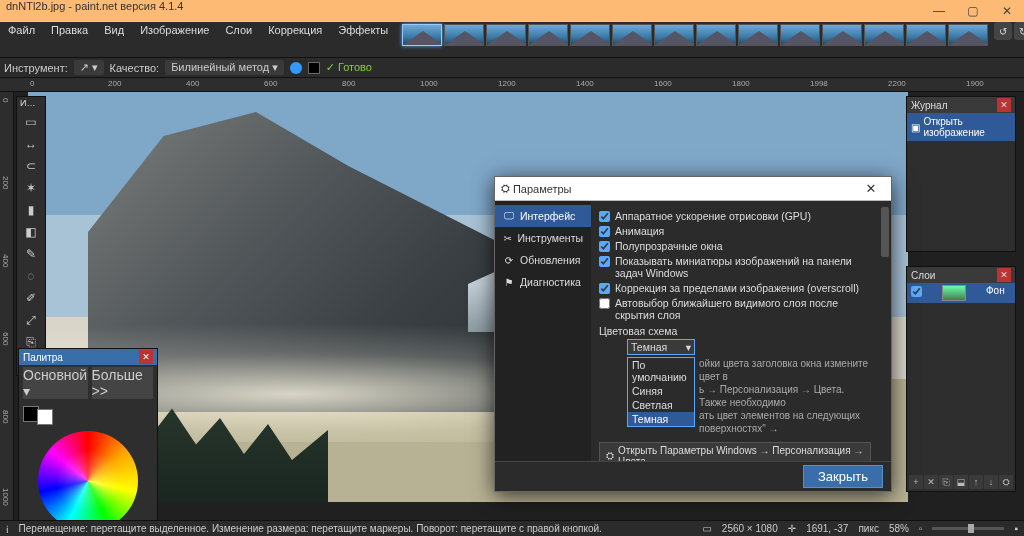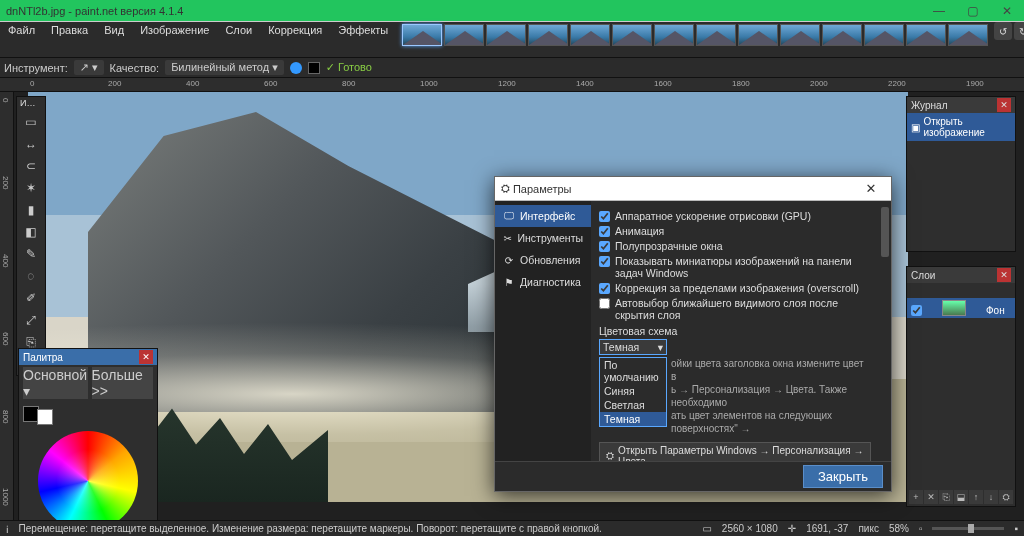--- a/index.html
+++ b/index.html
@@ -1,19 +1,19 @@
 <!DOCTYPE html>
 <html><head>
 <meta charset="utf-8">
 <style>
 * { margin: 0; padding: 0; box-sizing: border-box; font-family: "Segoe UI", Tahoma, sans-serif; }
 html, body { width: 1024px; height: 536px; overflow: hidden; background: #1e1e1e; }
 
 
-.titlebar { height: 22px; background: #22c55e; display: flex; align-items: center; font-size: 11px; color: #333; border-bottom: 1px solid #ccc; }
+.titlebar { height: 22px; background: #fdba74; display: flex; align-items: flex-start; font-size: 11px; color: #333; border-bottom: 1px solid #ccc; }
 .titlebar .title { padding-left: 6px; }
 .titlebar .spacer { flex: 1; }
 .winbtn { width: 34px; height: 22px; display: flex; align-items: center; justify-content: center; color: #444; font-size: 12px; }
 
 
 .menubar { height: 36px; background: #2b2b2b; display: flex; align-items: flex-start; border-bottom: 1px solid #111; }
 .menus { display: flex; height: 18px; }
 .menu-item { padding: 2px 8px; font-size: 11px; color: #ddd; }
 .thumbs { display: flex; gap: 2px; padding: 2px 6px; }
 .thumb { width: 40px; height: 22px; background: linear-gradient(180deg,#6fa8d6 0%,#3a7aa8 60%,#24495e 100%); border: 1px solid #555; position: relative; overflow: hidden; }
@@ -74,21 +74,21 @@
 
 .historypanel { position:absolute; right:8px; top:96px; width:110px; background:#2e2e2e; border:1px solid #111; }
 .historypanel .phead { height:16px; background:#3a3a3a; color:#ddd; font-size:10px; display:flex; align-items:center; padding:0 4px; }
 .historypanel .phead .cls { width:14px; height:14px; background:#b33; margin-left:auto; display:flex; align-items:center; justify-content:center; font-size:9px; }
 .historypanel .hitem { font-size:10px; color:#fff; padding:3px 4px; background:#2f5a97; display:flex; gap:3px; align-items:center; }
 
 
 .layerspanel { position:absolute; right:8px; top:266px; width:110px; background:#2e2e2e; border:1px solid #111; }
 .layerspanel .phead { height:16px; background:#3a3a3a; color:#ddd; font-size:10px; display:flex; align-items:center; padding:0 4px; }
 .layerspanel .phead .cls { width:14px; height:14px; background:#b33; margin-left:auto; display:flex; align-items:center; justify-content:center; font-size:9px; }
-.layerspanel .layer { font-size:10px; color:#fff; padding:2px 4px; background:#2f5a97; display:flex; gap:20px; align-items:flex-end;margin-top:15px; }
+.layerspanel .layer { font-size:10px; color:#fff; padding:2px 4px; background:#2f5a97; display:flex; gap:20px; align-items:flex-start; }
 .layerspanel .lthumb { width:24px; height:16px; background:linear-gradient(180deg,#6fa,#4a7a50); border:1px solid #888; }
 .layerspanel .btns { display:flex; gap:1px; padding:2px 2px; }
 .layerspanel .lb { width:14px; height:14px; background:#3a3a3a; color:#bbb; font-size:9px; display:flex; align-items:center; justify-content:center; }
 
 
 .dialog { position:absolute; left:494px; top:176px; width:398px; height:316px; background:#2b2b2b; border:1px solid #666; box-shadow: 0 4px 20px rgba(0,0,0,.7); display:flex; flex-direction:column; }
 .dialog .dtitle { height:24px; background:#fff; color:#333; font-size:11px; display:flex; align-items:center; padding:0 6px; border-bottom:1px solid #bbb; }
 .dialog .dtitle .sp { flex:1; }
 .dialog .dx { width:28px; height:22px; display:flex; align-items:center; justify-content:center; font-size:13px; }
 .dialog .dbody { flex:1; display:flex; overflow:hidden; }
@@ -207,21 +207,21 @@
     <span class="tick" style="left: 30px;">0</span>
     <span class="tick" style="left: 108px;">200</span>
     <span class="tick" style="left: 186px;">400</span>
     <span class="tick" style="left: 264px;">600</span>
     <span class="tick" style="left: 342px;">800</span>
     <span class="tick" style="left: 420px;">1000</span>
     <span class="tick" style="left: 498px;">1200</span>
     <span class="tick" style="left: 576px;">1400</span>
     <span class="tick" style="left: 654px;">1600</span>
     <span class="tick" style="left: 732px;">1800</span>
-    <span class="tick" style="left: 810px;">2000</span>
+    <span class="tick" style="left: 810px;">1998</span>
     <span class="tick" style="left: 888px;">2200</span>
     <span class="tick" style="left: 966px;">1900</span>
   </div>
 <div class="ruler-v" id="rulerv">
     <span class="tick" style="top: 10px;">0</span>
     <span class="tick" style="top: 88px;">200</span>
     <span class="tick" style="top: 166px;">400</span>
     <span class="tick" style="top: 244px;">600</span>
     <span class="tick" style="top: 322px;">800</span>
     <span class="tick" style="top: 400px;">1000</span>
@@ -350,21 +350,21 @@
       <label class="dcheck">
           <input type="checkbox" checked="" style="">
           <span>Коррекция за пределами изображения (overscroll)</span>
         </label>
       <label class="dcheck">
           <input type="checkbox" style="">
           <span>Автовыбор ближайшего видимого слоя после скрытия слоя</span>
         </label>
 
       <div class="dlbl">Цветовая схема</div>
-      <div style="position:relative;">
+      <div style="position:relative;margin-left:28px;">
         <div class="dsel"><span>Темная</span> <span style="float:right;">▾</span></div>
         <div class="dropdown" style="top:18px;">
           <div class="opt">По умолчанию</div>
           <div class="opt">Синяя</div>
           <div class="opt">Светлая</div>
           <div class="opt highlight">Темная</div>
         </div>
         <div style="margin-left:72px;">
           <div class="dhint" style="white-space:pre-line;">ойки цвета заголовка окна измените цвет в
 ь → Персонализация → Цвета. Также необходимо

